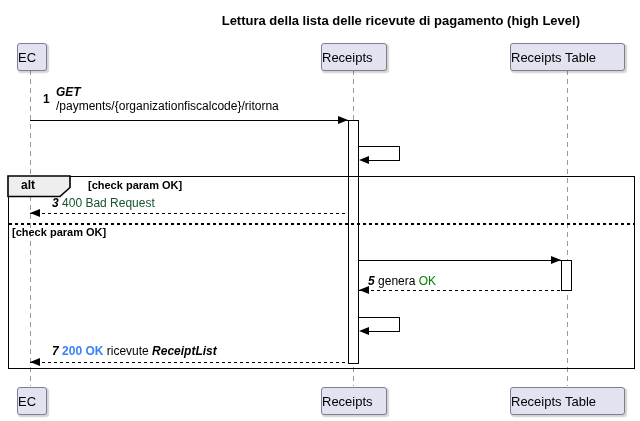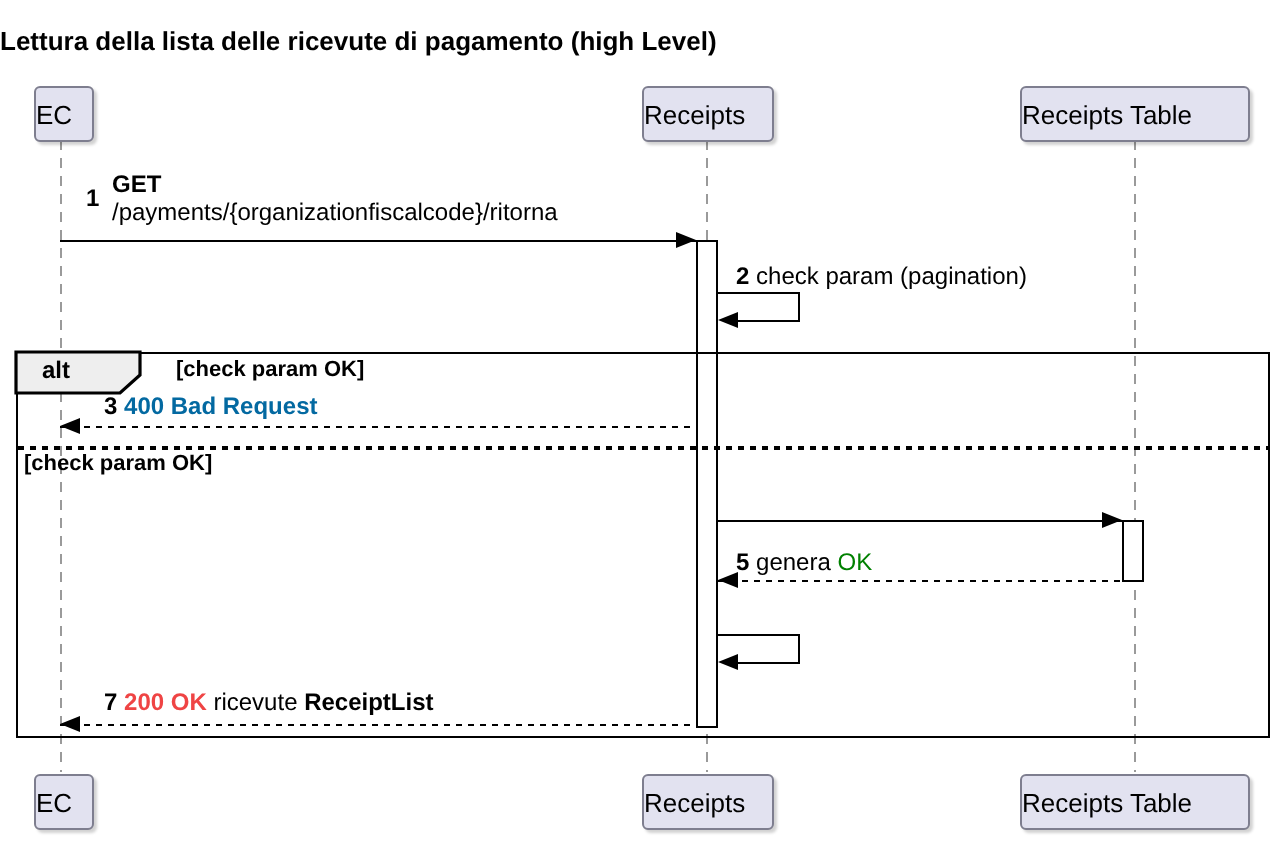--- a/index.html
+++ b/index.html
@@ -1,21 +1,21 @@
 <!DOCTYPE html>
 <html><head>
 <meta charset="utf-8">
 <style>
   html,body{margin:0;padding:0;background:#fff;}
   #stage{
     position:relative;width:640px;height:421px;background:#ffffff;
     font-family:"Liberation Sans",sans-serif;color:#000;overflow:hidden;
   }
   .title{
-    position:absolute;top:13px;left:0;width:580px;text-align:left;
+    position:absolute;top:13px;left:0;width:580px;text-align:right;
     font-size:13px;font-weight:bold;
   }
   .pbox{
     position:absolute;height:26px;background:#e2e2f0;border:1px solid #7e7e8f;
     border-radius:3px;display:flex;align-items:center;
     font-size:13px;box-shadow:1.5px 1.5px 1.5px rgba(0,0,0,0.18);
   }
   .lifeline{
     position:absolute;width:1px;
     background-image:repeating-linear-gradient(180deg,#9a9a9a 0,#9a9a9a 5px,transparent 5px,transparent 9px);
@@ -23,24 +23,24 @@
   .bar{position:absolute;background:#fff;border:1px solid #000;box-sizing:border-box;}
   .sline{position:absolute;height:1.3px;background:#000;}
   .dline{
     position:absolute;height:1.3px;
     background-image:repeating-linear-gradient(90deg,#000 0,#000 3px,transparent 3px,transparent 6px);
   }
   .vline{position:absolute;width:1.3px;background:#000;}
   .head-r{position:absolute;width:0;height:0;border-top:4.5px solid transparent;border-bottom:4.5px solid transparent;border-left:10px solid #000;}
   .head-l{position:absolute;width:0;height:0;border-top:4.5px solid transparent;border-bottom:4.5px solid transparent;border-right:10px solid #000;}
   .msg{position:absolute;font-size:12px;white-space:pre;}
-  .msg b{font-weight:bold;}
-  .err{color:#0369a1;font-weight:bold;}
+  .msg b{font-weight:bold;font-style:italic;}
+  .err{color:#14532d;font-weight:normal;}
   .ok{color:#008000;}
-  .okb{color:#ef4444;font-weight:bold;}
+  .okb{color:#3b82f6;font-weight:bold;}
   .frame{position:absolute;border:1.6px solid #000;box-sizing:border-box;}
   .divider{
     position:absolute;height:1.6px;
     background-image:repeating-linear-gradient(90deg,#000 0,#000 3px,transparent 3px,transparent 6px);
   }
   .guard{position:absolute;font-size:11px;font-weight:bold;white-space:pre;}
   .alt-kw{position:absolute;font-size:12px;font-weight:bold;}
 </style>
 </head>
 <body>
@@ -63,21 +63,20 @@
   </svg>
   <div class="alt-kw" style="left:21px;top:178px;text-align:right;">alt</div>
   <div class="guard" style="left:88px;top:179px;">[check param OK]</div>
   <div class="guard" style="left:12px;top:226px;">[check param OK]</div>
 
   <div class="msg" style="left:43px;top:92px;font-weight:bold;">1</div>
   <div class="msg" style="left:56px;top:85px;line-height:14px;"><b>GET</b><br><span>/payments/{organizationfiscalcode}/ritorna</span></div>
   <div class="sline" style="left:30px;top:120px;width:318px;"></div>
   <div class="head-r" style="left:338px;top:116px;"></div>
 
-  <div class="msg" style="left:368px;top:131px;"><b>2</b><span> </span><span>check param (pagination)</span></div>
   <div class="sline" style="left:359px;top:146px;width:41px;"></div>
   <div class="vline" style="left:399px;top:146px;height:15px;"></div>
   <div class="sline" style="left:365px;top:160px;width:35px;"></div>
   <div class="head-l" style="left:359px;top:156px;"></div>
 
   <div class="msg" style="left:52px;top:196px;"><b>3</b><span> </span><span class="err">400 Bad Request</span></div>
   <div class="dline" style="left:30px;top:213px;width:318px;"></div>
   <div class="head-l" style="left:30px;top:209px;"></div>
 
   <div class="sline" style="left:359px;top:260px;width:202px;"></div>

